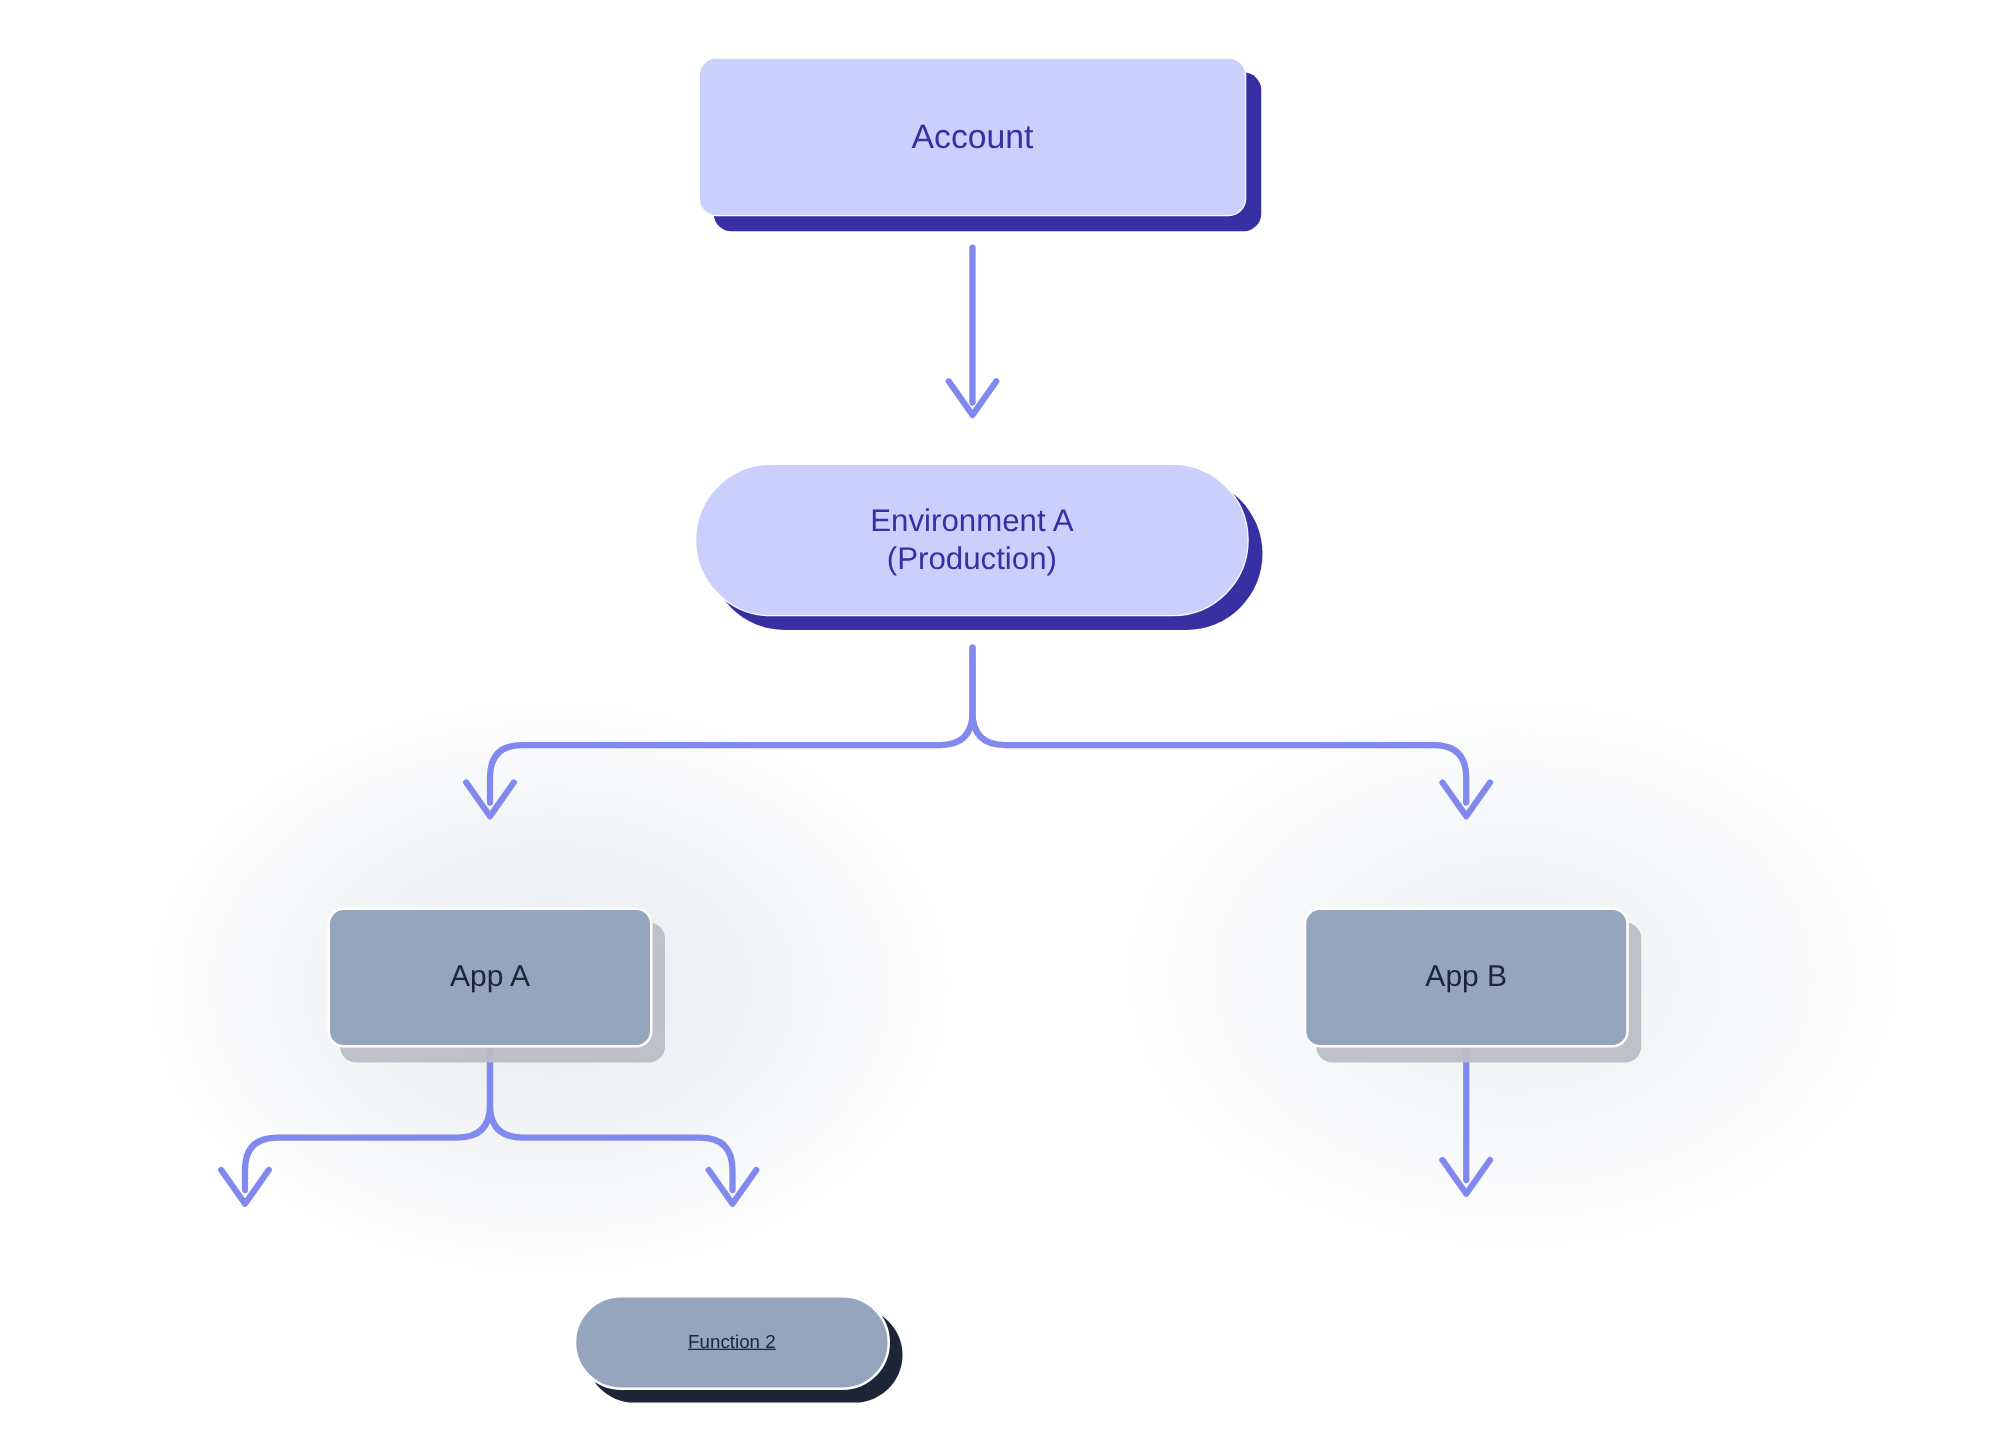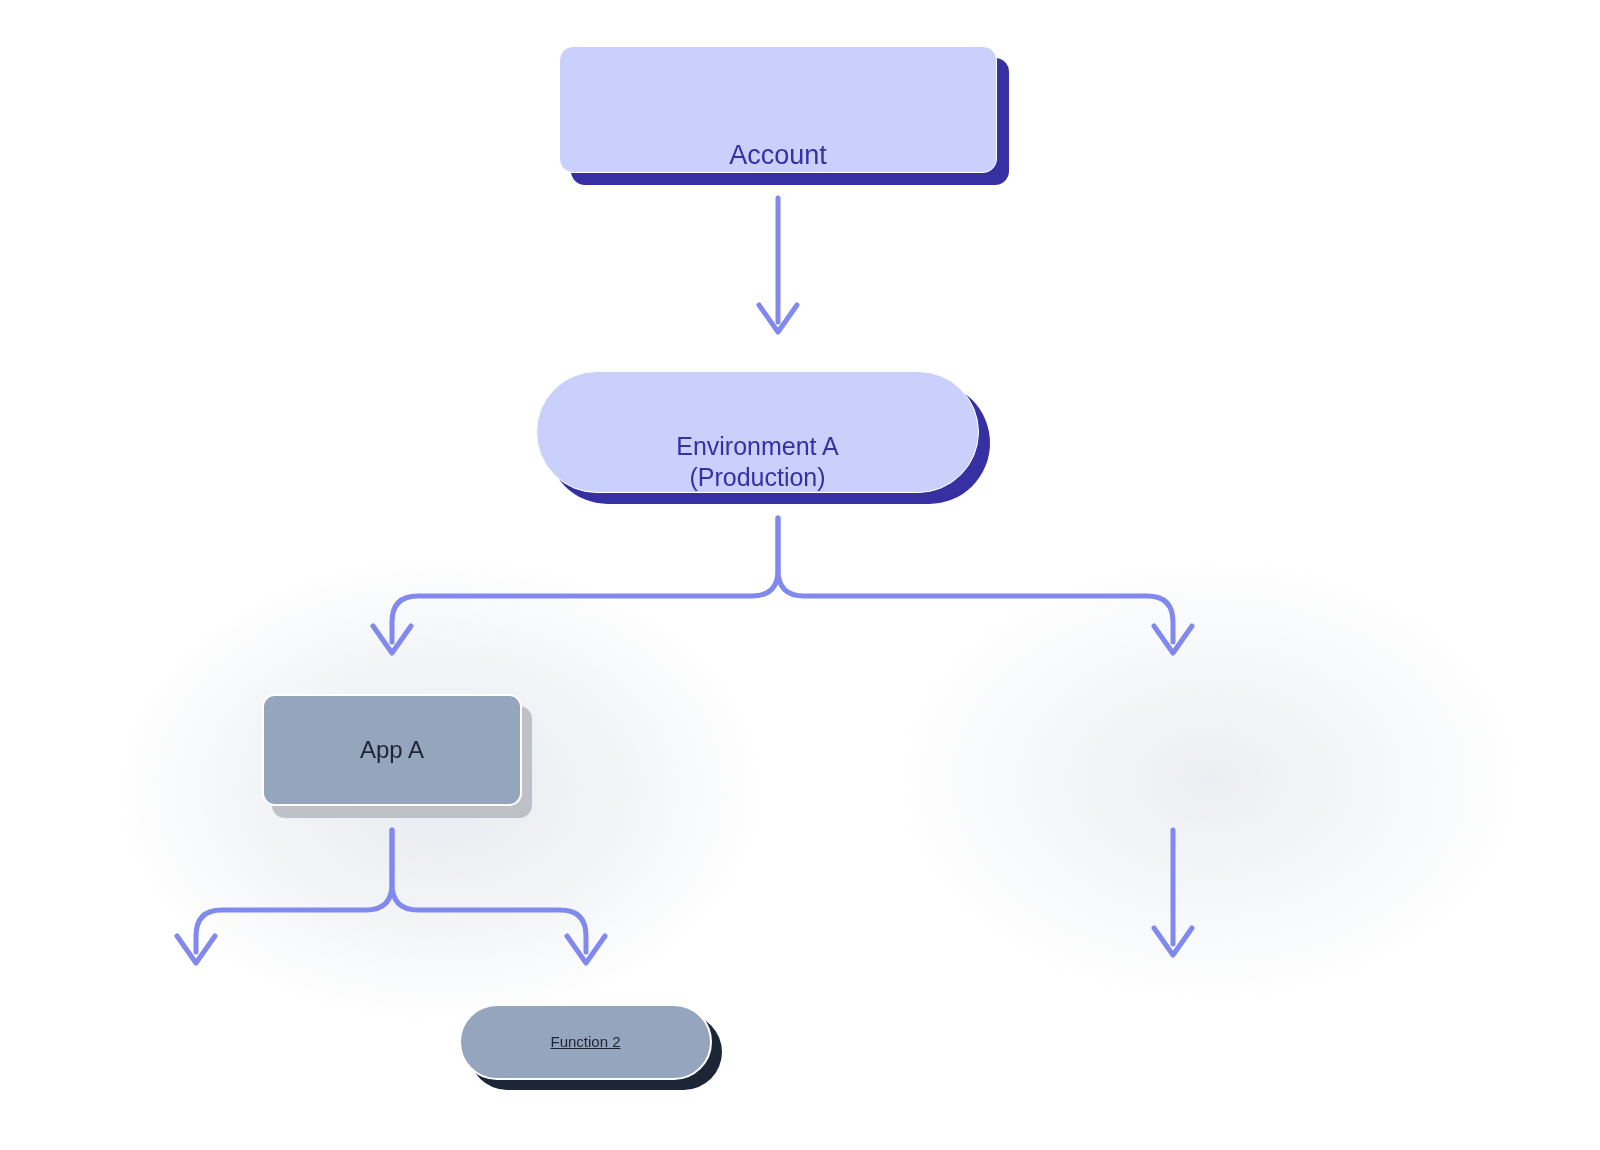--- a/index.html
+++ b/index.html
@@ -66,42 +66,42 @@
     line-height: 1.22;
     white-space: pre-line;
     pointer-events: none;
   }
 
   
   .n-indigo {
     background: #c8d0fb;
     border: 1.5px solid #ffffff;
     color: #3730a3;
-    align-items: flex-end;
   }
   .n-indigo .label { color: #3730a3; }
 
   
   .n-slate {
     background: #95a5bd;
     border: 2.5px solid #ffffff;
     color: #1c2637;
+    margin-top: 32px;
   }
   .n-slate .label { color: #1c2637; }
 
   
   #node-account {
     left: 559px;  top: 46px;
     width: 438px; height: 127px;
     border-radius: 14px;
     font-size: 27px;
     box-shadow: 12px 12px 0 0 #3730a3;
   }
   #node-environment {
-    left: 536px;  top: 371px;
+    left: 556px;  top: 371px;
     width: 443px; height: 122px;
     border-radius: 61px;
     font-size: 25px;
     box-shadow: 11px 11px 0 0 #3730a3;
   }
   #node-app-a {
     left: 262px;  top: 694px;
     width: 260px; height: 112px;
     border-radius: 13px;
     font-size: 24px;
@@ -204,20 +204,23 @@
 
   <div class="node n-indigo" id="node-environment">
     <span class="label">Environment A
 (Production)</span>
   </div>
 
   <div class="node n-slate" id="node-app-a">
     <span class="label">App A</span>
   </div>
 
+  <div class="node n-slate" id="node-app-b">
+    <span class="label">App B</span>
+  </div>
 
 
   <div class="node n-slate" id="node-function-2">
     <span class="label">Function 2</span>
   </div>
 
 
 </div>
 
 </body></html>

